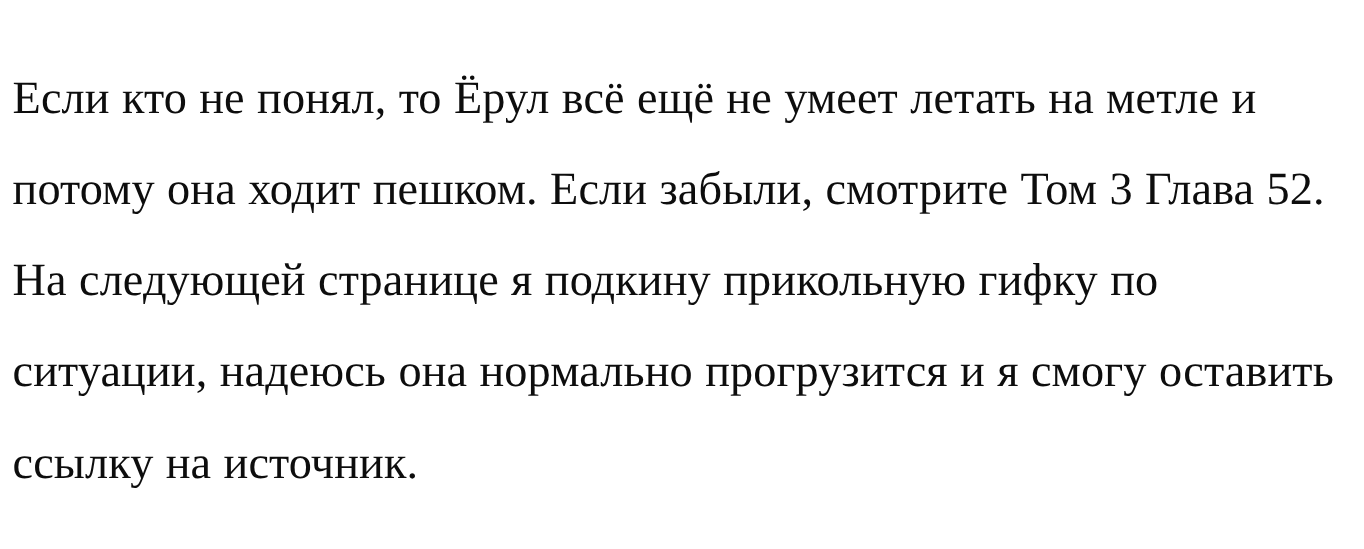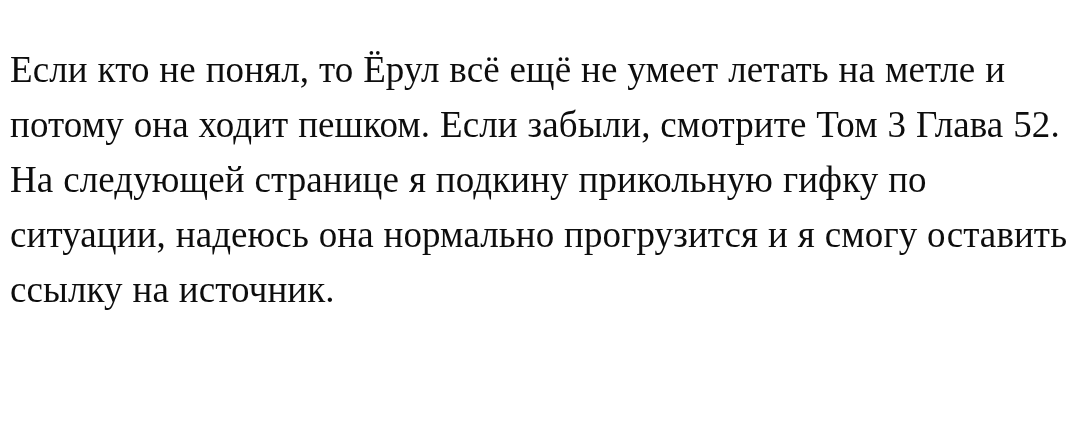--- a/index.html
+++ b/index.html
@@ -19,21 +19,21 @@
     background: #ffffff;
     box-sizing: border-box;
   }
   .note-text {
     position: absolute;
     left: 10px;
     top: 42px;
     width: 1060px;
     font-family: "Liberation Serif", "DejaVu Serif", serif;
     font-size: 37px;
-    line-height: 55px;
+    line-height: 73px;
     color: #0d0d0d;
     letter-spacing: 0.1px;
     text-align: left;
     white-space: pre-wrap;
     word-spacing: 0.5px;
   }
 </style>
 </head>
 <body>
 

